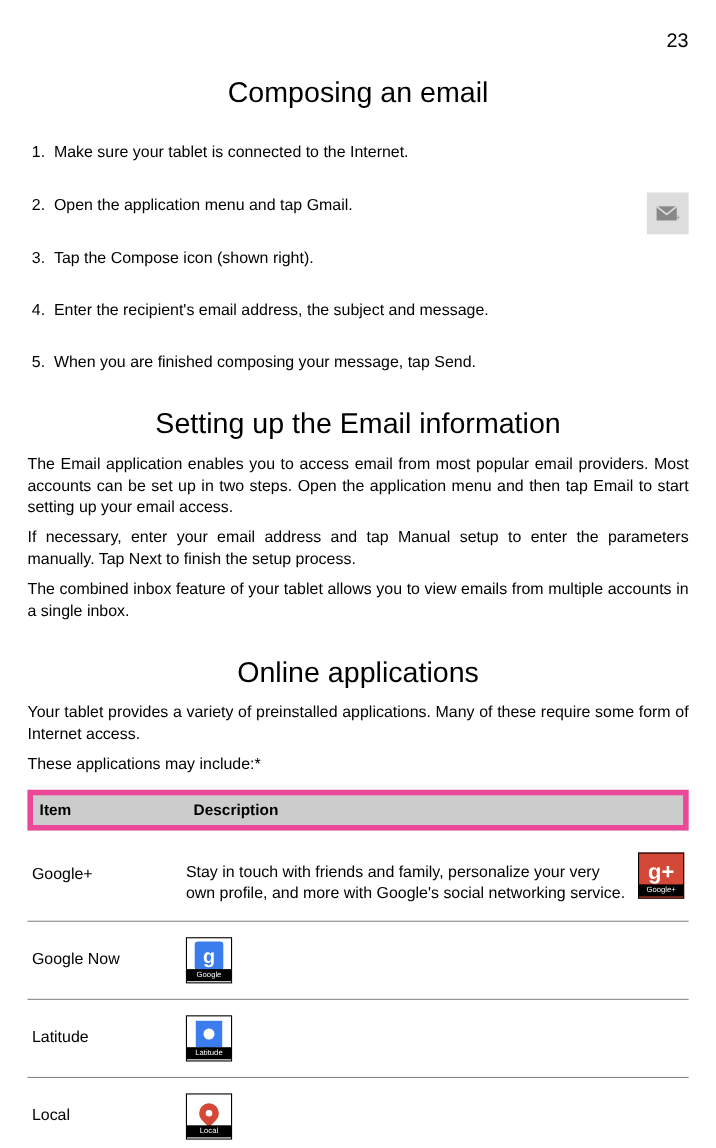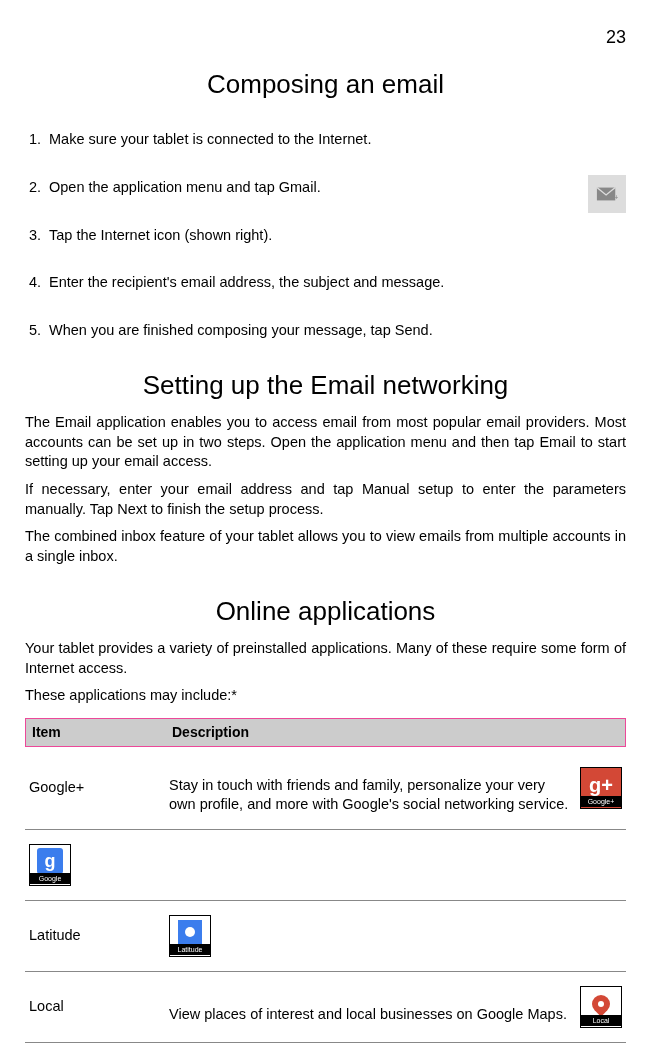--- a/index.html
+++ b/index.html
@@ -54,21 +54,21 @@
     }
     p {
       margin: 4px 0 8px 0;
       text-align: justify;
     }
     .bold {
       font-weight: normal;
     }
     .table-header {
       background: #ccc;
-      border: 1px solid #ec4899;
+      border: 5px solid #ec4899;
       display: flex;
       font-weight: bold;
       font-size: 14px;
       padding: 4px 6px;
       margin-top: 12px;
     }
     .th-item {
       width: 140px;
       flex-shrink: 0;
     }
@@ -206,34 +206,34 @@
 <body>
 
 <div class="page-number">23</div>
 
 <h1>Composing an email</h1>
 
 <div class="steps-container">
   <ol>
     <li>Make sure your tablet is connected to the Internet.</li>
     <li><span>Open the application menu and tap </span><span class="bold">Gmail</span><span>.</span></li>
-    <li class="compose-row"><span>Tap the </span><span class="bold">Internet</span><span> icon (shown right).</span></li>
+    <li class="compose-row"><span>Tap the </span><span class="bold">Compose</span><span> icon (shown right).</span></li>
     <li>Enter the recipient's email address, the subject and message.</li>
     <li><span>When you are finished composing your message, tap </span><span class="bold">Send</span><span>.</span></li>
   </ol>
   <div class="compose-icon" style="top:45px;">
     <svg viewBox="0 0 24 16">
       <rect x="1" y="1" width="20" height="14" fill="#888"></rect>
       <path d="M1 1 L11 9 L21 1" fill="none" stroke="#ddd" stroke-width="1.5"></path>
       <text x="20" y="15" font-size="8" fill="#888">+</text>
     </svg>
   </div>
 </div>
 
-<h1 class="section">Setting up the Email networking</h1>
+<h1 class="section">Setting up the Email information</h1>
 
 <p><span>The Email application enables you to access email from most popular email providers. Most accounts can be set up in two steps. Open the application menu and then tap </span><span class="bold">Email</span><span> to start setting up your email access.</span></p>
 
 <p><span>If necessary, enter your email address and tap </span><span class="bold">Manual setup</span><span> to enter the parameters manually. Tap </span><span class="bold">Next</span><span> to finish the setup process.</span></p>
 
 <p>The combined inbox feature of your tablet allows you to view emails from multiple accounts in a single inbox.</p>
 
 <h1 class="section">Online applications</h1>
 
 <p>Your tablet provides a variety of preinstalled applications. Many of these require some form of Internet access.</p>
@@ -248,20 +248,21 @@
   <div class="app-item">Google+</div>
   <div class="app-desc">Stay in touch with friends and family, personalize your very own profile, and more with Google's social networking service.</div>
   <div class="app-icon">
     <div class="icon-box gplus-icon">
       <div class="icon-label">Google+</div>
     </div>
   </div>
 </div>
 
 <div class="app-row">
+  <div class="app-item">Google Now</div>
   <div class="app-icon">
     <div class="icon-box google-icon">
       <div class="google-g">g</div>
       <div class="icon-label">Google</div>
     </div>
   </div>
 </div>
 
 <div class="app-row">
   <div class="app-item">Latitude</div>
@@ -270,21 +271,20 @@
       <div class="latitude-pin">
           <div class="latitude-head"></div>
         </div>
       <div class="icon-label">Latitude</div>
     </div>
   </div>
 </div>
 
 <div class="app-row">
   <div class="app-item">Local</div>
-  <div class="app-desc">View places of interest and local businesses on Google Maps.</div>
   <div class="app-icon">
     <div class="icon-box local-icon">
       <div class="local-pin">
           <div class="local-dot"></div>
         </div>
       <div class="icon-label">Local</div>
     </div>
   </div>
 </div>
 

